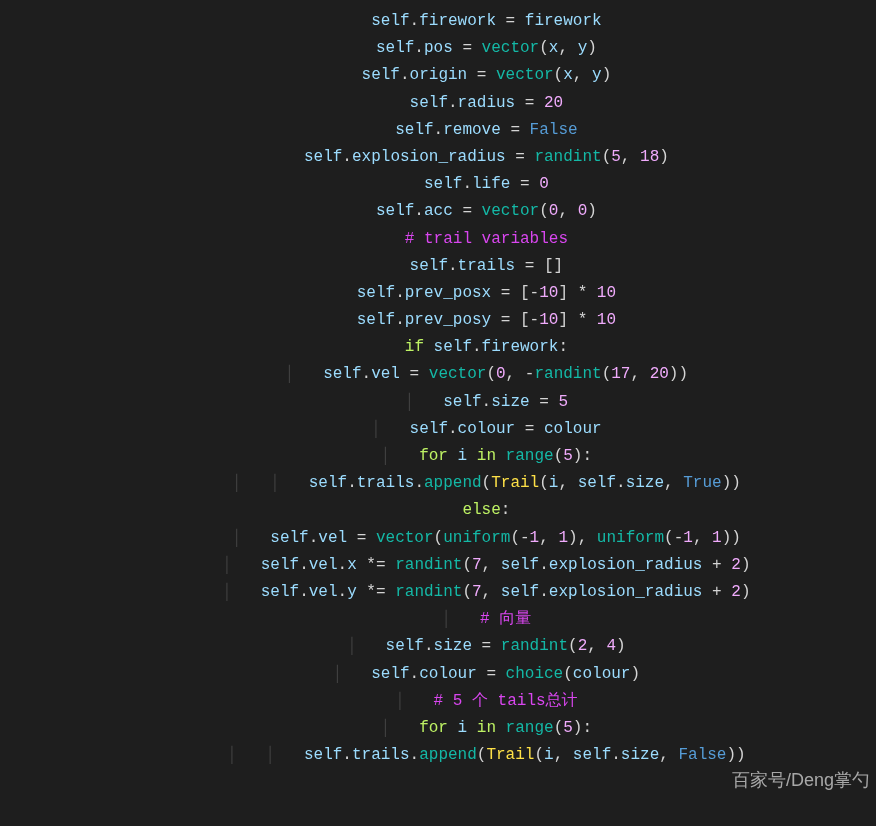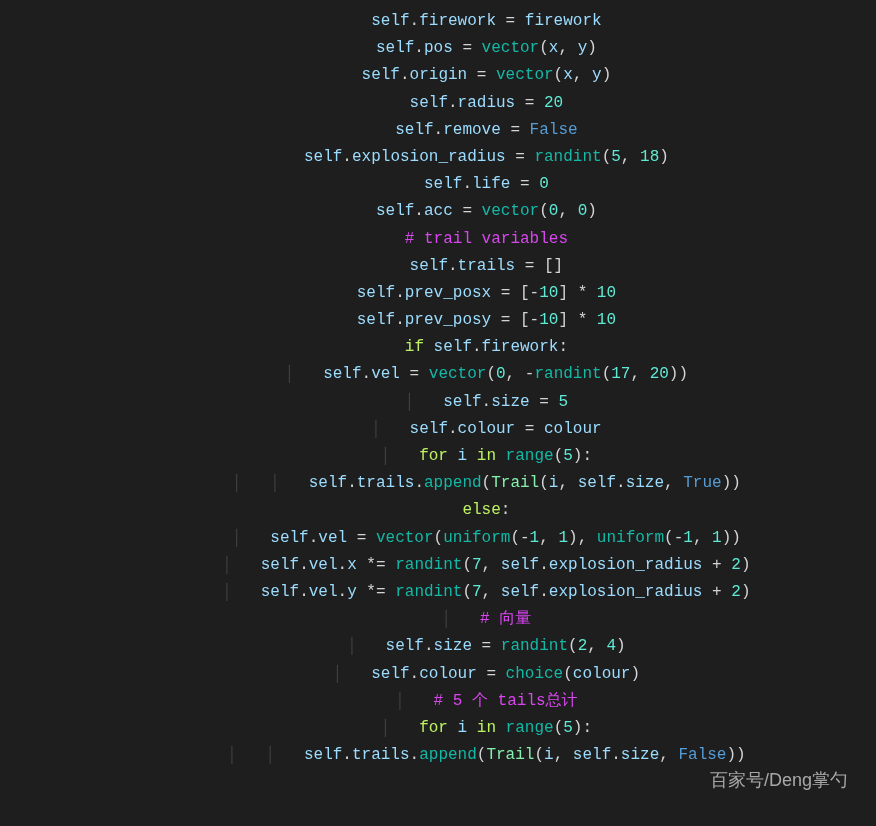--- a/index.html
+++ b/index.html
@@ -17,36 +17,36 @@
   .code-container {
     padding: 8px 0 8px 20px;
     white-space: pre;
     text-align: center;
   }
   .line { display: block; }
   .tok-self    { color: #9cdcfe; }
   .tok-attr    { color: #9cdcfe; }
   .tok-op      { color: #d4d4d4; }
   .tok-func    { color: #14b8a6; }
-  .tok-num     { color: #5eead4; font-family: Liberation Mono, monospace; }
+  .tok-num     { color: #f0abfc; font-family: Liberation Mono, monospace; }
   .tok-kw      { color: #bef264; }
   .tok-kwblue  { color: #569cd6; }
   .tok-var     { color: #9cdcfe; }
   .tok-comment { color: #d946ef; }
-  .tok-class   { color: #86efac; }
+  .tok-class   { color: #fde047; }
   .tok-paren   { color: #d4d4d4; }
   .tok-bracket { color: #d4d4d4; }
   .tok-punc    { color: #d4d4d4; }
   .guide {
     color: #404040;
     display: inline;
   }
   .watermark {
     position: absolute;
-    right: 28px;
+    right: 6px;
     bottom: 30px;
     color: #c0c0c0;
     font-family: "Microsoft YaHei", sans-serif;
     font-size: 18px;
     opacity: 0.85;
     pointer-events: none;
   }
 </style>
 </head>
 <body>

